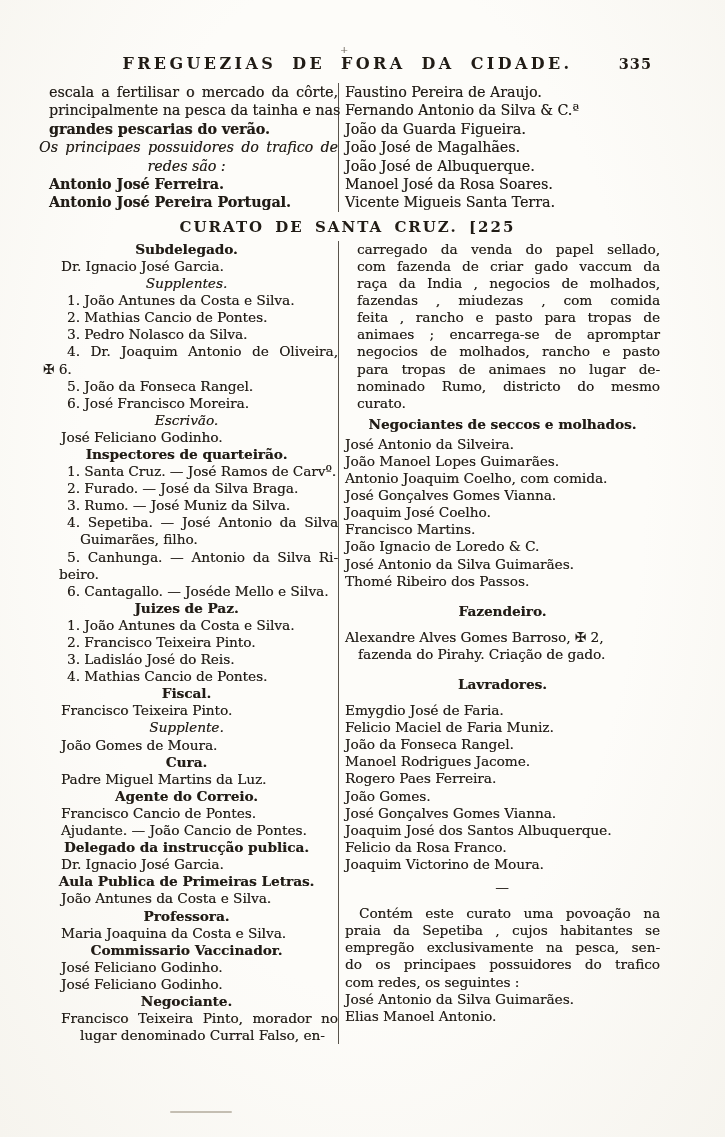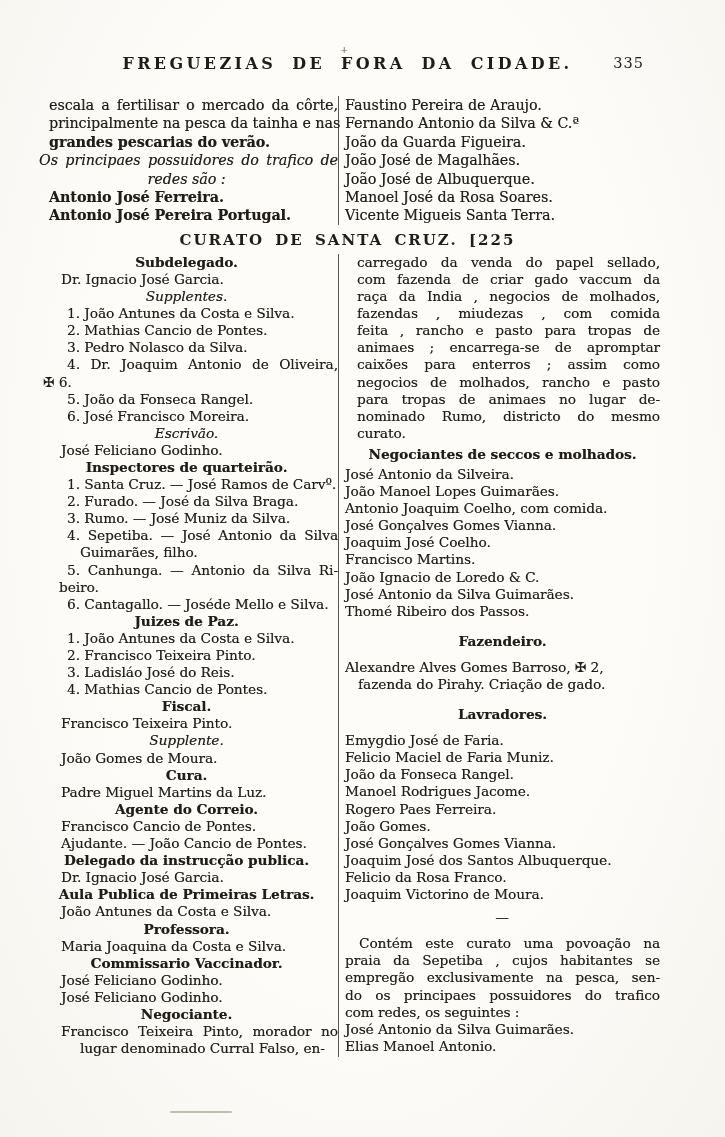--- a/index.html
+++ b/index.html
@@ -15,27 +15,27 @@
   }
   .content { position:absolute; left:35px; top:0; width:625px; }
 
   
   .running-head {
     position:relative; margin-top:54px; height:20px;
     text-align:center; font-weight:700; font-size:16px;
     letter-spacing:3.4px; word-spacing:7px; white-space:nowrap;
   }
   .page-number {
-    position:absolute; right:16px; top:1px;
-    font-weight:400; font-size:14.5px; letter-spacing:1px;
+    position:absolute; right:8px; top:1px;
+    font-weight:700; font-size:14.5px; letter-spacing:1px;
   }
 
   
   .cols { display:flex; align-items:stretch; }
-  .top-section { margin-top:22px; }
+  .top-section { margin-top:9px; }
   .col-l { width:303px; }
   .vrule { width:1px; background:#342e26; opacity:.82; }
   .col-r { flex:1; padding-left:6px; }
 
   .curato {
     margin:6px 0 5px; text-align:center;
     font-weight:700; font-size:15px;
     letter-spacing:2px; word-spacing:4px; white-space:nowrap;
   }
 
@@ -176,21 +176,20 @@
           <div class="bl in">lugar denominado Curral Falso, en-</div>
         </div>
       <div class="vrule"></div>
       <div class="col-r">
           <div class="bl rp">carregado da venda do papel sellado,</div>
           <div class="bl rp">com fazenda de criar gado vaccum da</div>
           <div class="bl rp">raça da India , negocios de molhados,</div>
           <div class="bl rp">fazendas , miudezas , com comida</div>
           <div class="bl rp">feita , rancho e pasto para tropas de</div>
           <div class="bl rp">animaes ; encarrega-se de apromptar</div>
-          <div class="bl rp">caixões para enterros ; assim como</div>
           <div class="bl rp">negocios de molhados, rancho e pasto</div>
           <div class="bl rp">para tropas de animaes no lugar de-</div>
           <div class="bl rp">nominado Rumo, districto do mesmo</div>
           <div class="bl rpl">curato.</div>
           <div class="bl hbs">Negociantes de seccos e molhados.</div>
           <div class="bl rn">José Antonio da Silveira.</div>
           <div class="bl rn">João Manoel Lopes Guimarães.</div>
           <div class="bl rn">Antonio Joaquim Coelho, com comida.</div>
           <div class="bl rn">José Gonçalves Gomes Vianna.</div>
           <div class="bl rn">Joaquim José Coelho.</div>

